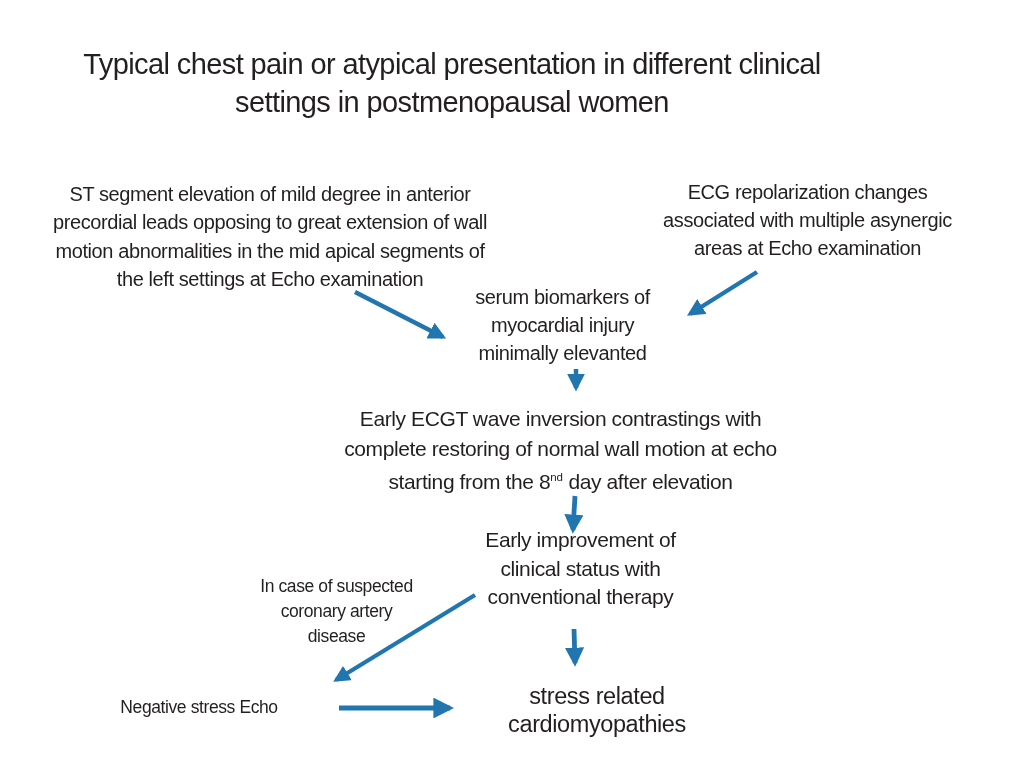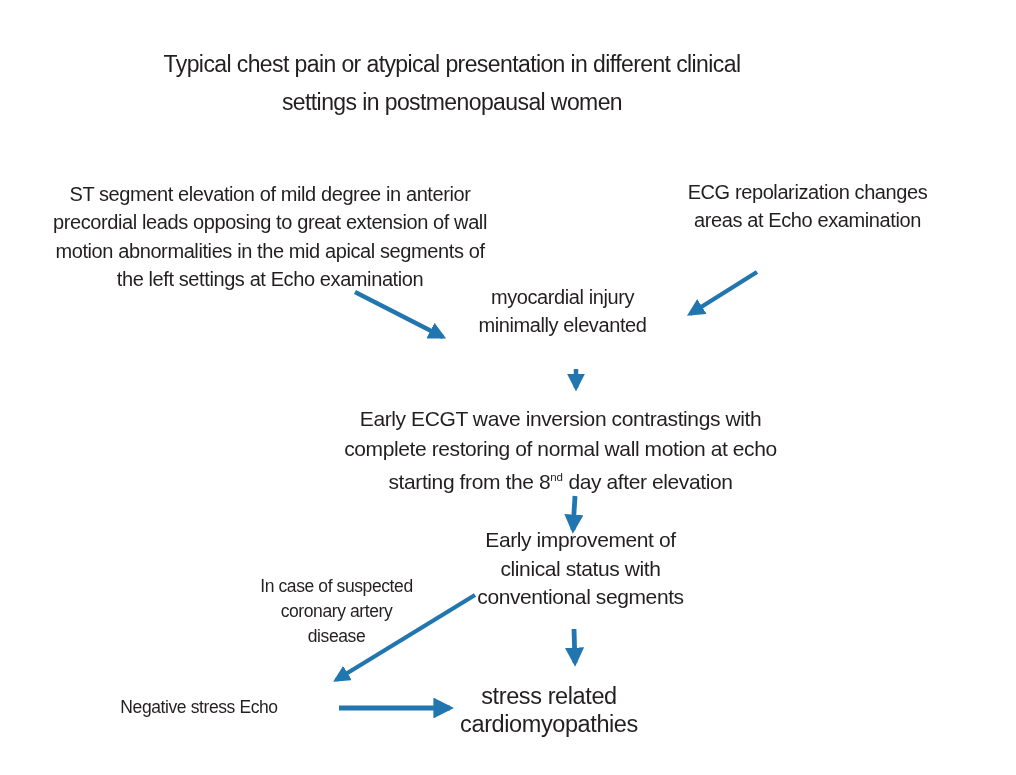--- a/index.html
+++ b/index.html
@@ -9,31 +9,31 @@
     background:#ffffff;
     font-family:"Liberation Sans","DejaVu Sans",sans-serif;
     color:var(--text-color,#231f20);
     overflow:hidden;
   }
   .arrows{position:absolute;left:0;top:0;width:1016px;height:775px;pointer-events:none;}
   .node{position:absolute;text-align:center;letter-spacing:-0.4px;}
   .line{white-space:nowrap;}
   .title{
     position:absolute;left:0;top:46px;width:904px;
-    text-align:center;font-size:23px;line-height:37.5px;
+    text-align:center;font-size:29px;line-height:37.5px;
     letter-spacing:-0.6px;font-weight:400;
   }
   .n-st{left:10px;top:180px;width:520px;font-size:20px;line-height:28.4px;}
   .n-ecg{left:645px;top:178px;width:325px;font-size:20px;line-height:28px;}
   .n-serum{left:445px;top:283px;width:235px;font-size:20px;line-height:28px;}
   .n-twave{left:308px;top:404px;width:505px;font-size:21px;line-height:29.5px;}
   .n-improve{left:468px;top:526px;width:225px;font-size:21px;line-height:28.5px;}
   .n-cad{left:244px;top:574px;width:185px;font-size:17.5px;line-height:25px;}
   .n-negecho{left:104px;top:695px;width:190px;font-size:17.5px;line-height:25px;}
-  .n-stress{left:434px;top:682px;width:230px;font-size:23.5px;line-height:28px;}
+  .n-stress{left:482px;top:682px;width:230px;font-size:23.5px;line-height:28px;}
   sup{font-size:0.55em;vertical-align:super;letter-spacing:0;}
 </style>
 </head>
 <body style="--text-color: #231f20;">
 
 <div class="canvas" style="background: rgb(255, 255, 255);">
 
   <div class="title">
     <div class="line">Typical chest pain or atypical presentation in different clinical</div>
     <div class="line">settings in postmenopausal women</div>
@@ -41,38 +41,40 @@
 
   <div class="node n-st">
     <div class="line">ST segment elevation of mild degree in anterior</div>
     <div class="line">precordial leads opposing to great extension of wall</div>
     <div class="line">motion abnormalities in the mid apical segments of</div>
     <div class="line">the left settings at Echo examination</div>
   </div>
 
   <div class="node n-ecg">
     <div class="line">ECG repolarization changes</div>
+    <div class="line">associated with multiple asynergic</div>
     <div class="line">areas at Echo examination</div>
   </div>
 
   <div class="node n-serum">
+    <div class="line">serum biomarkers of</div>
     <div class="line">myocardial injury</div>
     <div class="line">minimally elevanted</div>
   </div>
 
   <div class="node n-twave">
     <div class="line">Early ECGT wave inversion contrastings with</div>
     <div class="line">complete restoring of normal wall motion at echo</div>
     <div class="line"><span>starting from the 8</span><sup>nd</sup><span> day after elevation</span></div>
   </div>
 
   <div class="node n-improve">
     <div class="line">Early improvement of</div>
     <div class="line">clinical status with</div>
-    <div class="line">conventional segments</div>
+    <div class="line">conventional therapy</div>
   </div>
 
   <div class="node n-cad">
     <div class="line">In case of suspected</div>
     <div class="line">coronary artery</div>
     <div class="line">disease</div>
   </div>
 
   <div class="node n-negecho">
     <div class="line">Negative stress Echo</div>

